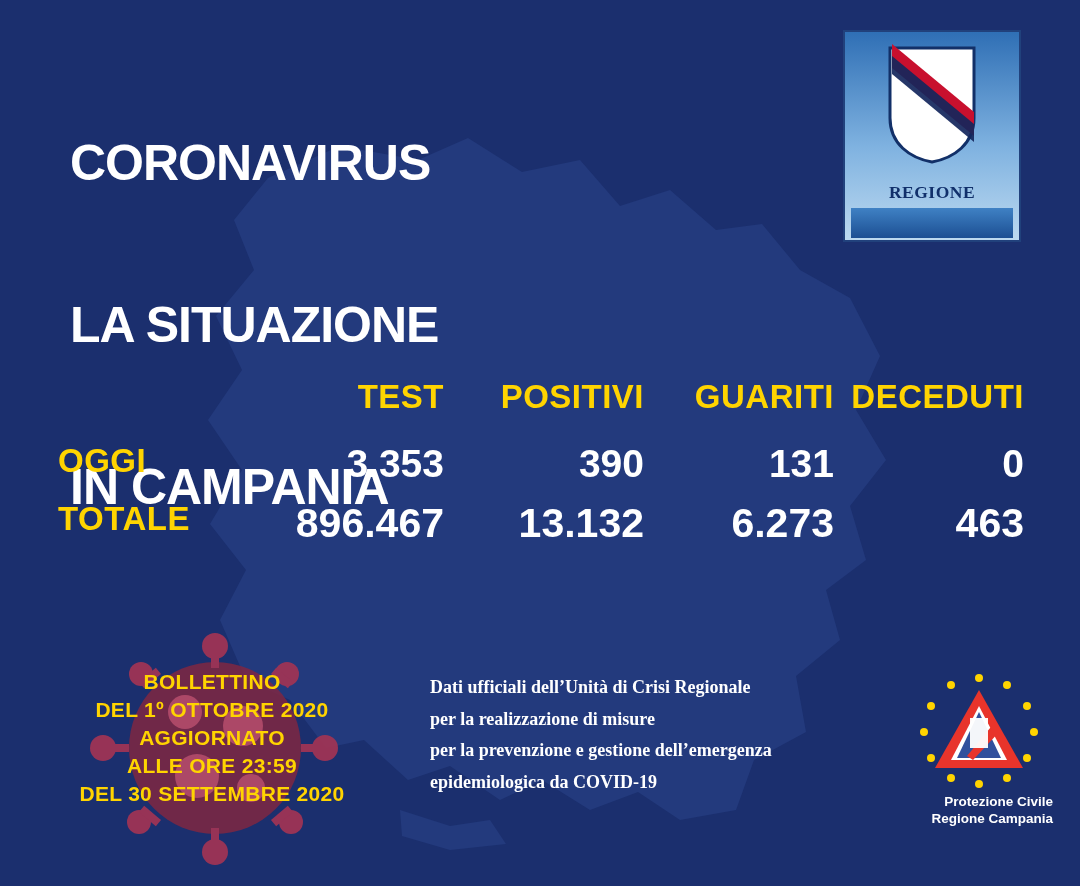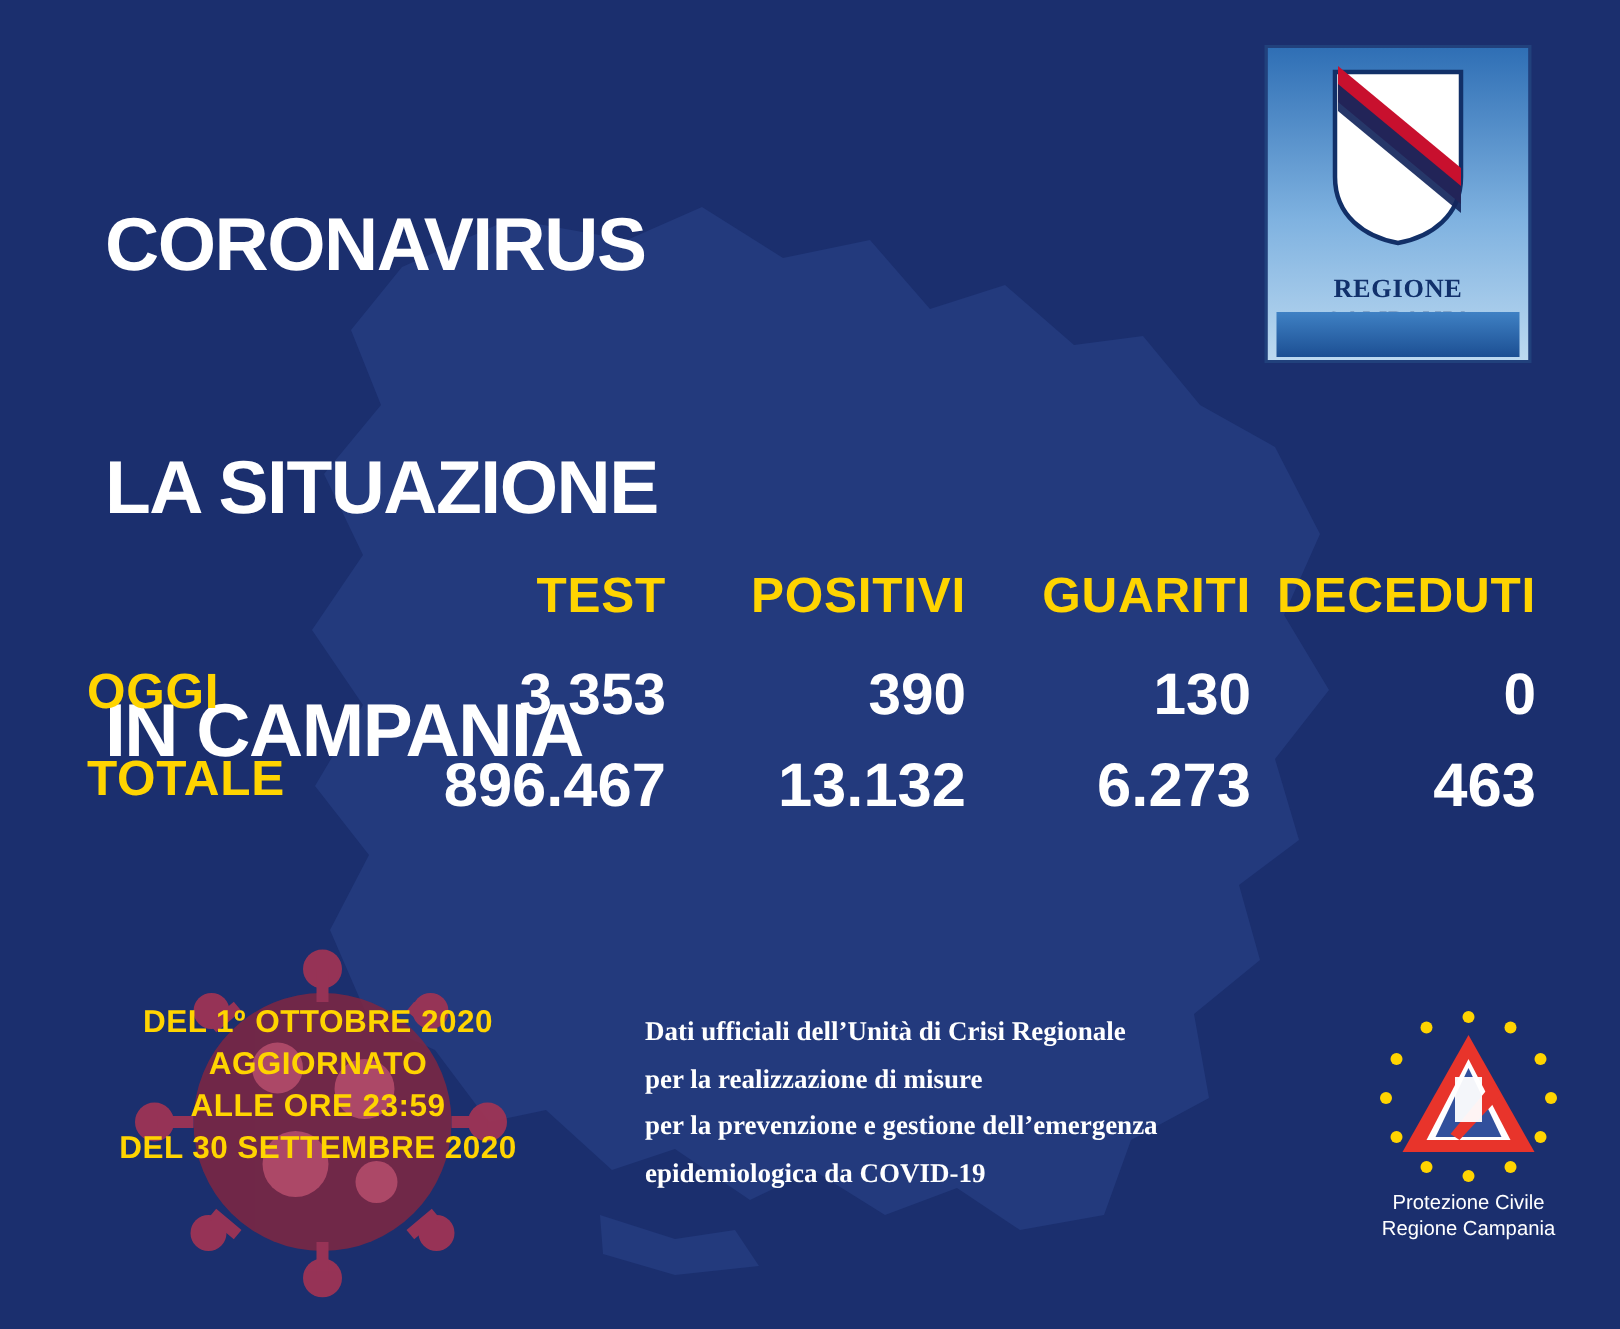--- a/index.html
+++ b/index.html
@@ -176,24 +176,24 @@
   
   .pc-logo {
     position: absolute;
     left: 905px;
     top: 672px;
     width: 148px;
     height: 165px;
   }
   .pc-mark { width: 128px; height: 118px; margin: 0 auto; display: block; }
   .pc-text {
-    text-align: center;
+    text-align: right;
     color: #ffffff;
     font-size: 13.5px;
-    font-weight: normal;
+    font-weight: bold;
     line-height: 1.25;
     margin-top: 4px;
   }
   .pc-text span { display: block; }
 </style>
 </head>
 <body>
 
 <div id="poster">
 
@@ -229,21 +229,21 @@
       <div class="cell c-test">TEST</div>
       <div class="cell c-pos">POSITIVI</div>
       <div class="cell c-gua">GUARITI</div>
       <div class="cell c-dec">DECEDUTI</div>
     </div>
 
     <div class="table-row data-row oggi">
       <div class="cell c-label row-label">OGGI</div>
       <div class="cell c-test row-value">3.353</div>
       <div class="cell c-pos row-value">390</div>
-      <div class="cell c-gua row-value">130</div>
+      <div class="cell c-gua row-value">131</div>
       <div class="cell c-dec row-value">0</div>
     </div>
 
     <div class="table-row data-row totale">
       <div class="cell c-label row-label">TOTALE</div>
       <div class="cell c-test row-value">896.467</div>
       <div class="cell c-pos row-value">13.132</div>
       <div class="cell c-gua row-value">6.273</div>
       <div class="cell c-dec row-value">463</div>
     </div>
@@ -276,20 +276,21 @@
           <circle cx="100" cy="82" r="17"></circle>
           <circle cx="158" cy="96" r="20"></circle>
           <circle cx="112" cy="146" r="22"></circle>
           <circle cx="166" cy="158" r="14"></circle>
         </g>
       </g>
     </svg>
   </div>
 
   <div class="bulletin">
+    <span class="bline">BOLLETTINO</span>
     <span class="bline">DEL 1º OTTOBRE 2020</span>
     <span class="bline">AGGIORNATO</span>
     <span class="bline">ALLE ORE 23:59</span>
     <span class="bline">DEL 30 SETTEMBRE 2020</span>
   </div>
 
   <div class="note">
     <span class="nline">Dati ufficiali dell’Unità di Crisi Regionale</span>
     <span class="nline">per la realizzazione di misure</span>
     <span class="nline">per la prevenzione e gestione dell’emergenza</span>

